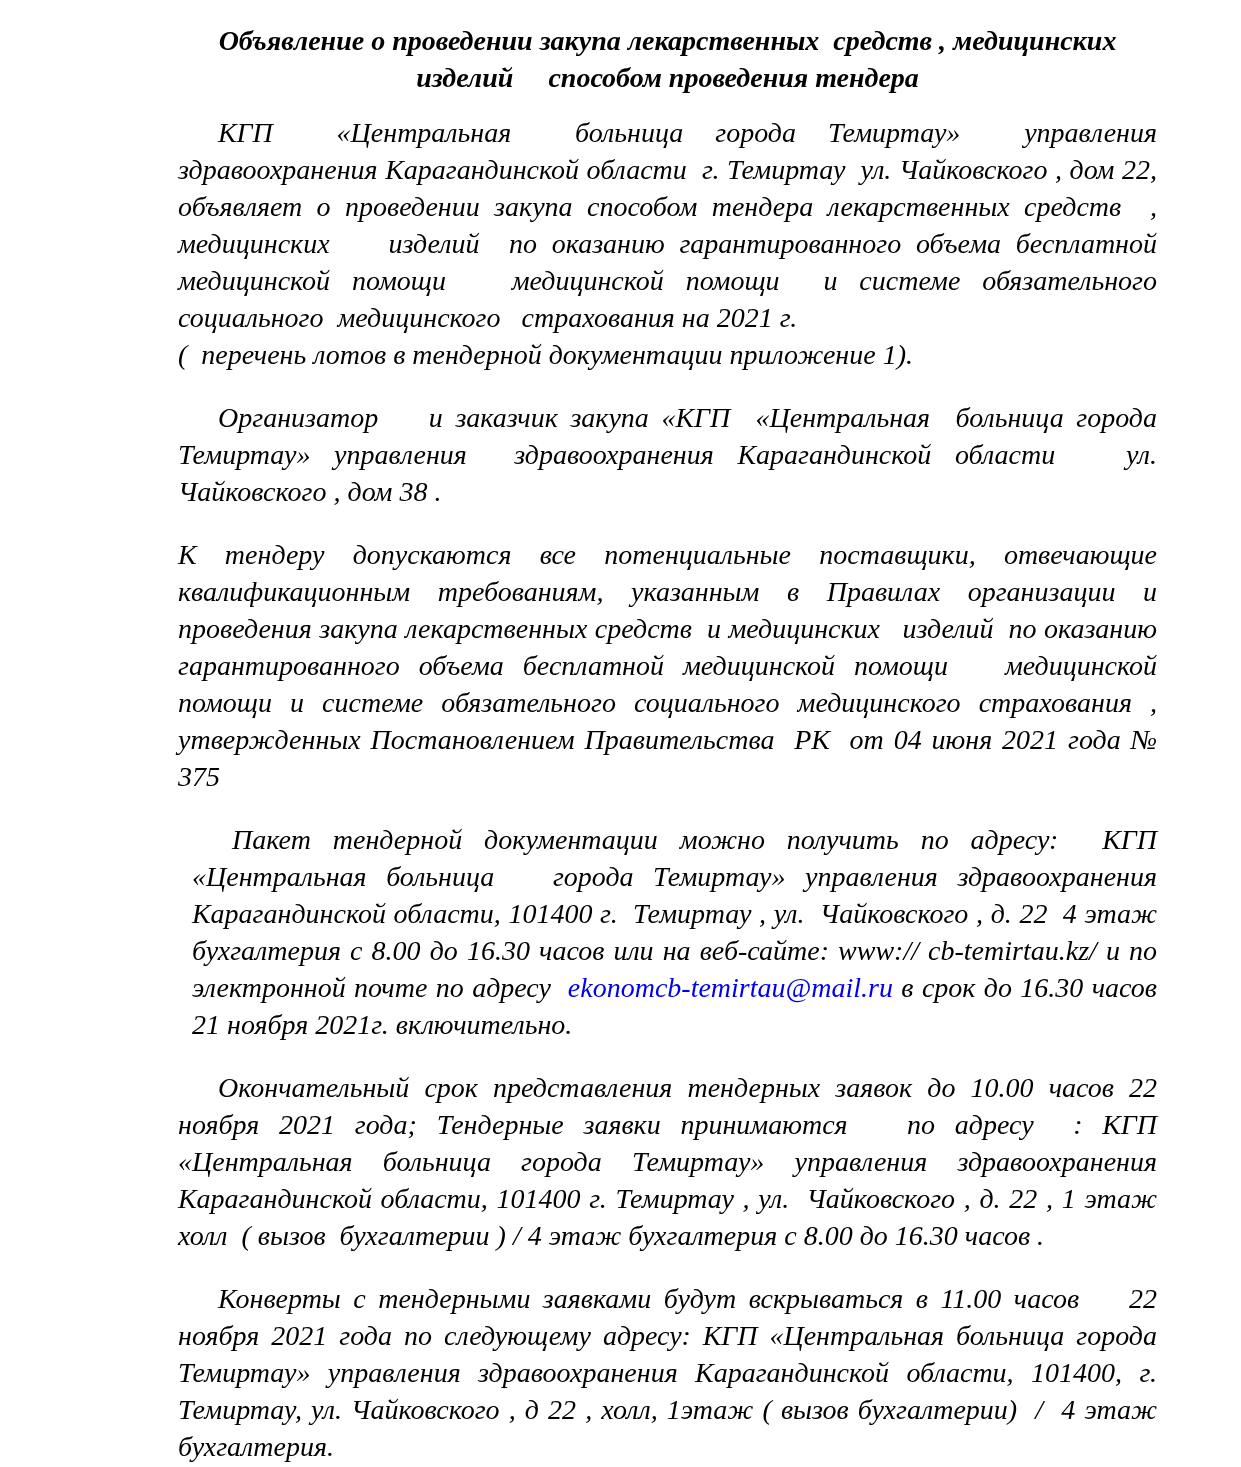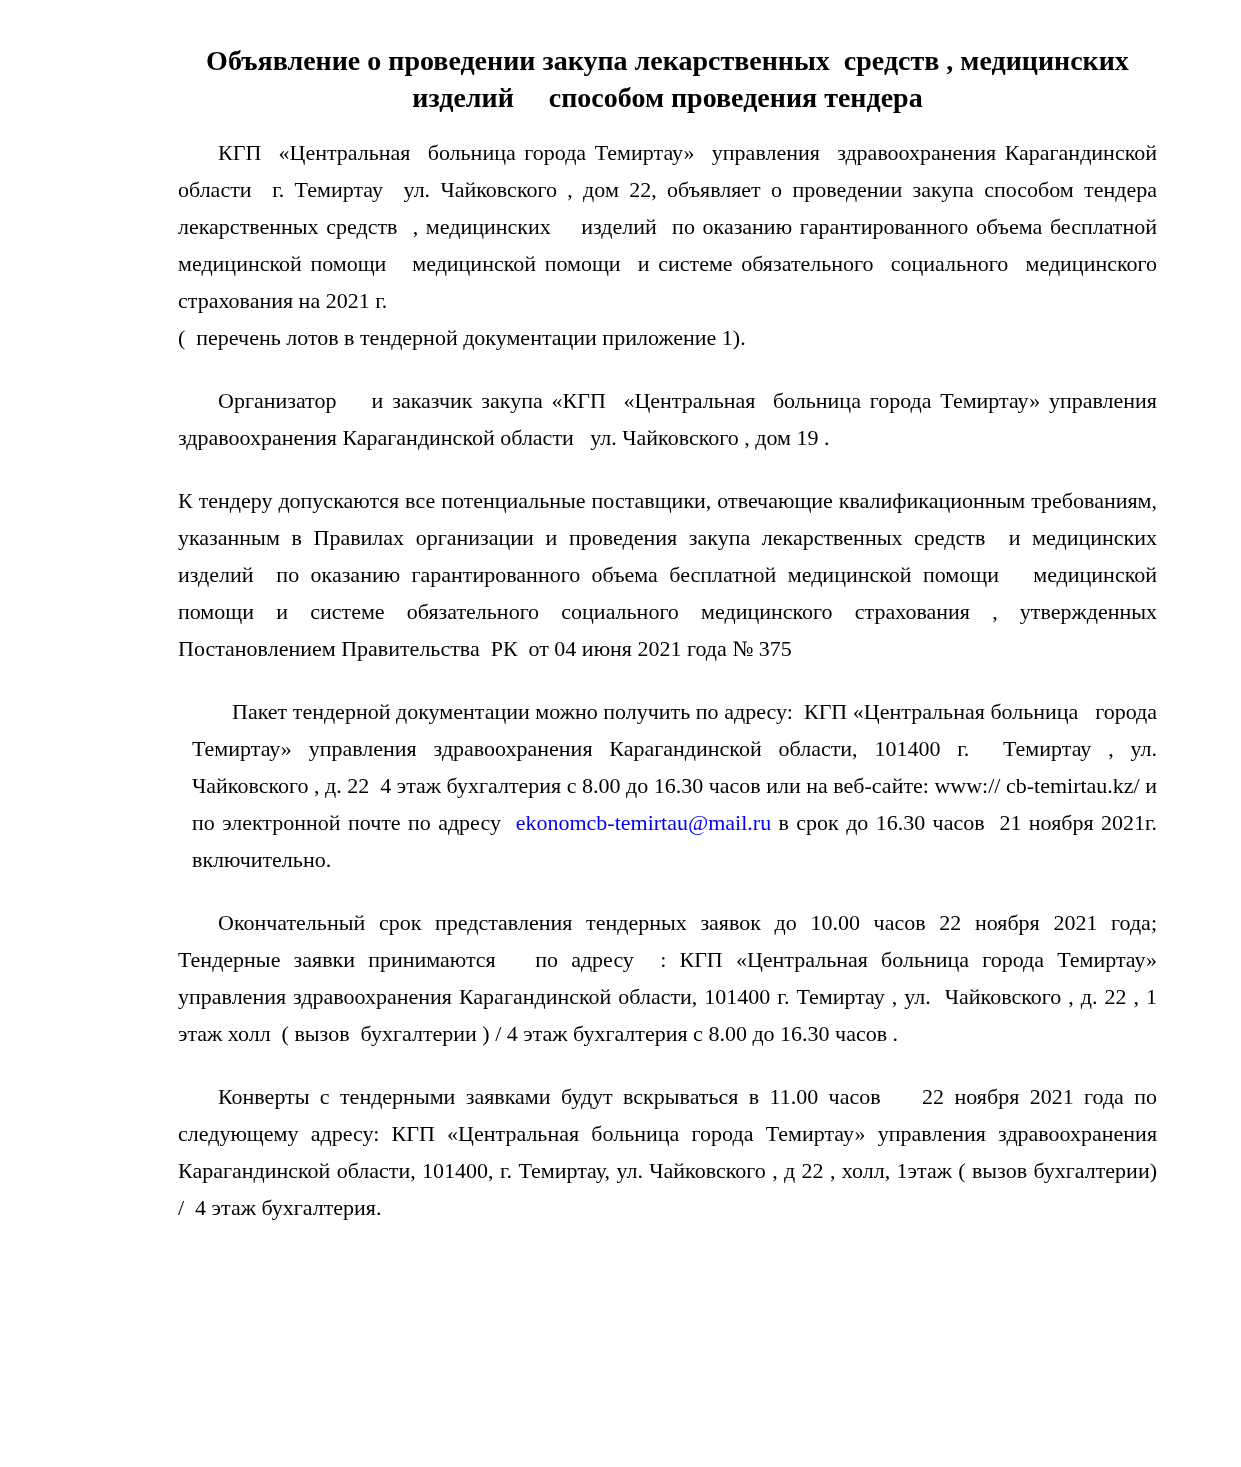--- a/index.html
+++ b/index.html
@@ -11,33 +11,34 @@
     width: 1241px;
     height: 1467px;
     overflow: hidden;
     font-family: "Liberation Serif", "DejaVu Serif", serif;
     color: #000000;
   }
   .page {
     box-sizing: border-box;
     width: 1241px;
     height: 1467px;
-    padding: 42px 84px 0 178px;
+    padding: 22px 84px 0 178px;
     background: #ffffff;
+    font-style: italic;
   }
   .doc-title {
     font-size: 28px;
     line-height: 37px;
     font-weight: bold;
     text-align: center;
     margin: 0 0 18px 0;
     white-space: pre-wrap;
   }
   .para {
-    font-size: 22px;
+    font-size: 28px;
     line-height: 37px;
     text-align: justify;
     margin: 0 0 26px 0;
     white-space: pre-wrap;
   }
   .para.indent {
     text-indent: 40px;
   }
   .para.gap-large {
     margin-bottom: 54px;
@@ -55,21 +56,21 @@
 <body>
 
 <main class="page">
 
   <h1 class="doc-title">Объявление о проведении закупа лекарственных  средств , медицинских
 изделий     способом проведения тендера</h1>
 
   <p class="para indent">КГП  «Центральная  больница города Темиртау»  управления  здравоохранения Карагандинской области  г. Темиртау  ул. Чайковского , дом 22, объявляет о проведении закупа способом тендера лекарственных средств  , медицинских    изделий  по оказанию гарантированного объема бесплатной медицинской помощи   медицинской помощи  и системе обязательного  социального  медицинского   страхования на 2021 г.
 (  перечень лотов в тендерной документации приложение 1).</p>
 
-  <p class="para indent">Организатор    и заказчик закупа «КГП  «Центральная  больница города Темиртау» управления  здравоохранения Карагандинской области   ул. Чайковского , дом 19 .</p>
+  <p class="para indent">Организатор    и заказчик закупа «КГП  «Центральная  больница города Темиртау» управления  здравоохранения Карагандинской области   ул. Чайковского , дом 38 .</p>
 
 
   <p class="para">К тендеру допускаются все потенциальные поставщики, отвечающие квалификационным требованиям, указанным в Правилах организации и проведения закупа лекарственных средств  и медицинских   изделий  по оказанию гарантированного объема бесплатной медицинской помощи   медицинской помощи и системе обязательного социального медицинского страхования , утвержденных Постановлением Правительства  РК  от 04 июня 2021 года № 375</p>
 
   <p class="para indent inset"><span>Пакет тендерной документации можно получить по адресу:  КГП «Центральная больница   города Темиртау» управления здравоохранения Карагандинской области, 101400 г.  Темиртау , ул.  Чайковского , д. 22  4 этаж бухгалтерия с 8.00 до 16.30 часов или на веб-сайте: www:// cb-temirtau.kz/ и по электронной почте по адресу  </span><a class="email-link">ekonomcb-temirtau@mail.ru</a><span> в срок до 16.30 часов  21 ноября 2021г. включительно.</span></p>
 
   <p class="para indent">Окончательный срок представления тендерных заявок до 10.00 часов 22 ноября 2021 года; Тендерные заявки принимаются   по адресу  : КГП «Центральная больница города Темиртау» управления здравоохранения Карагандинской области, 101400 г. Темиртау , ул.  Чайковского , д. 22 , 1 этаж холл  ( вызов  бухгалтерии ) / 4 этаж бухгалтерия с 8.00 до 16.30 часов .</p>
 
   <p class="para indent">Конверты с тендерными заявками будут вскрываться в 11.00 часов    22 ноября 2021 года по следующему адресу: КГП «Центральная больница города Темиртау» управления здравоохранения Карагандинской области, 101400, г. Темиртау, ул. Чайковского , д 22 , холл, 1этаж ( вызов бухгалтерии)  /  4 этаж бухгалтерия.</p>
 

